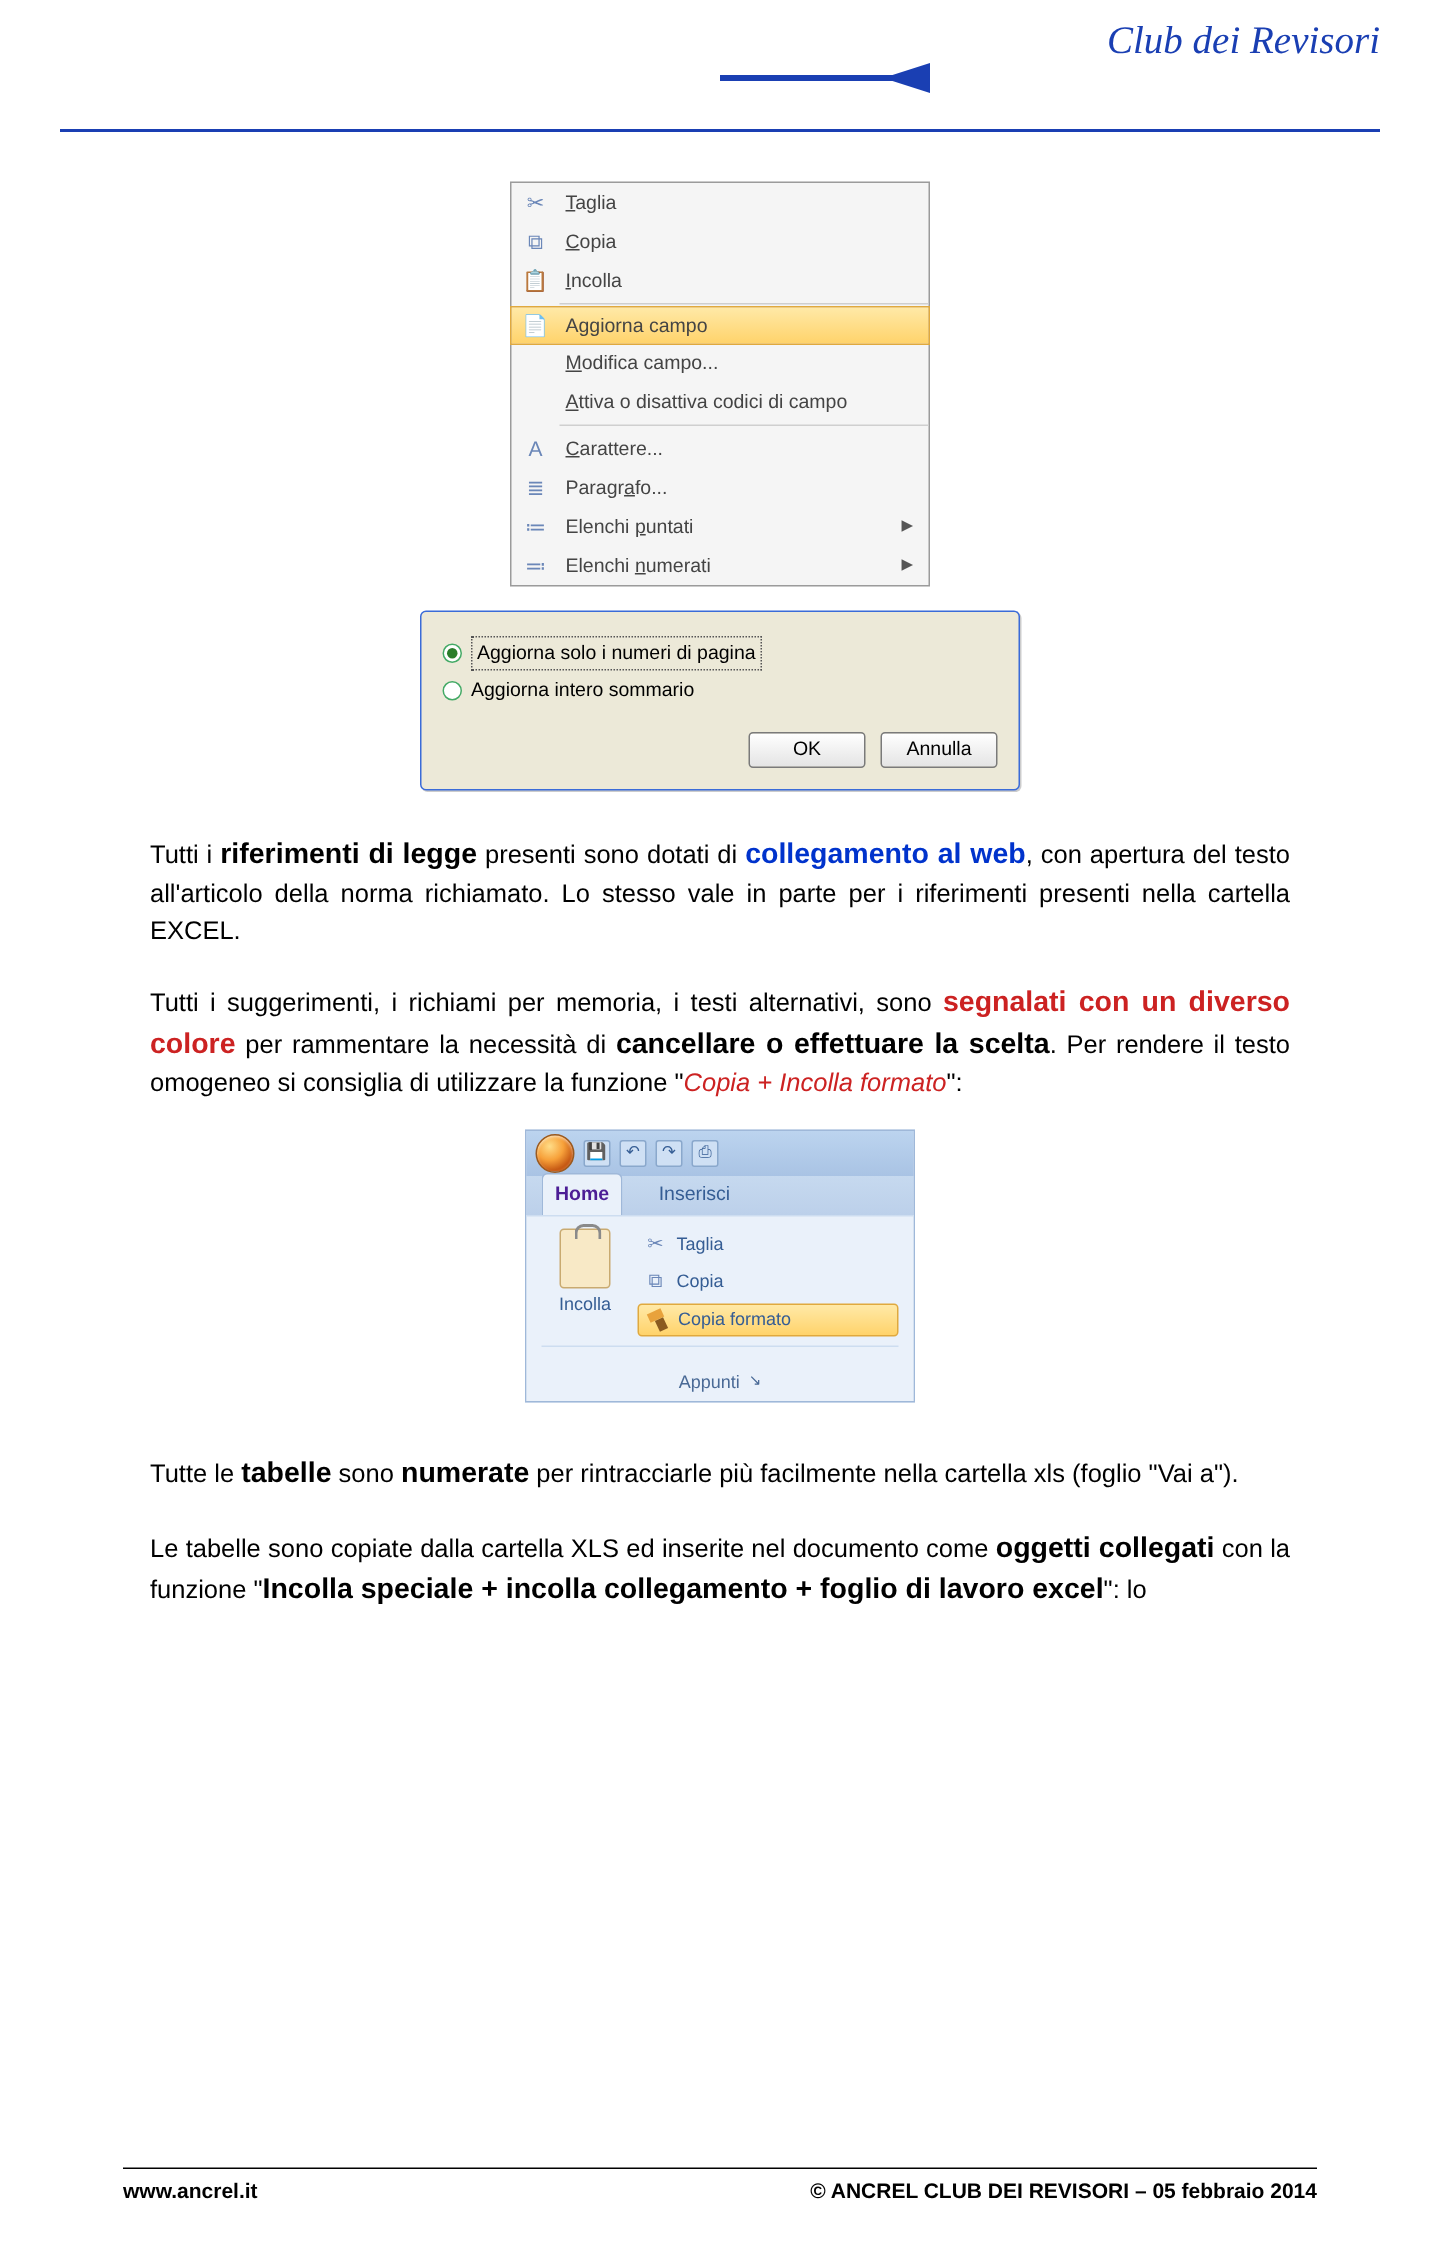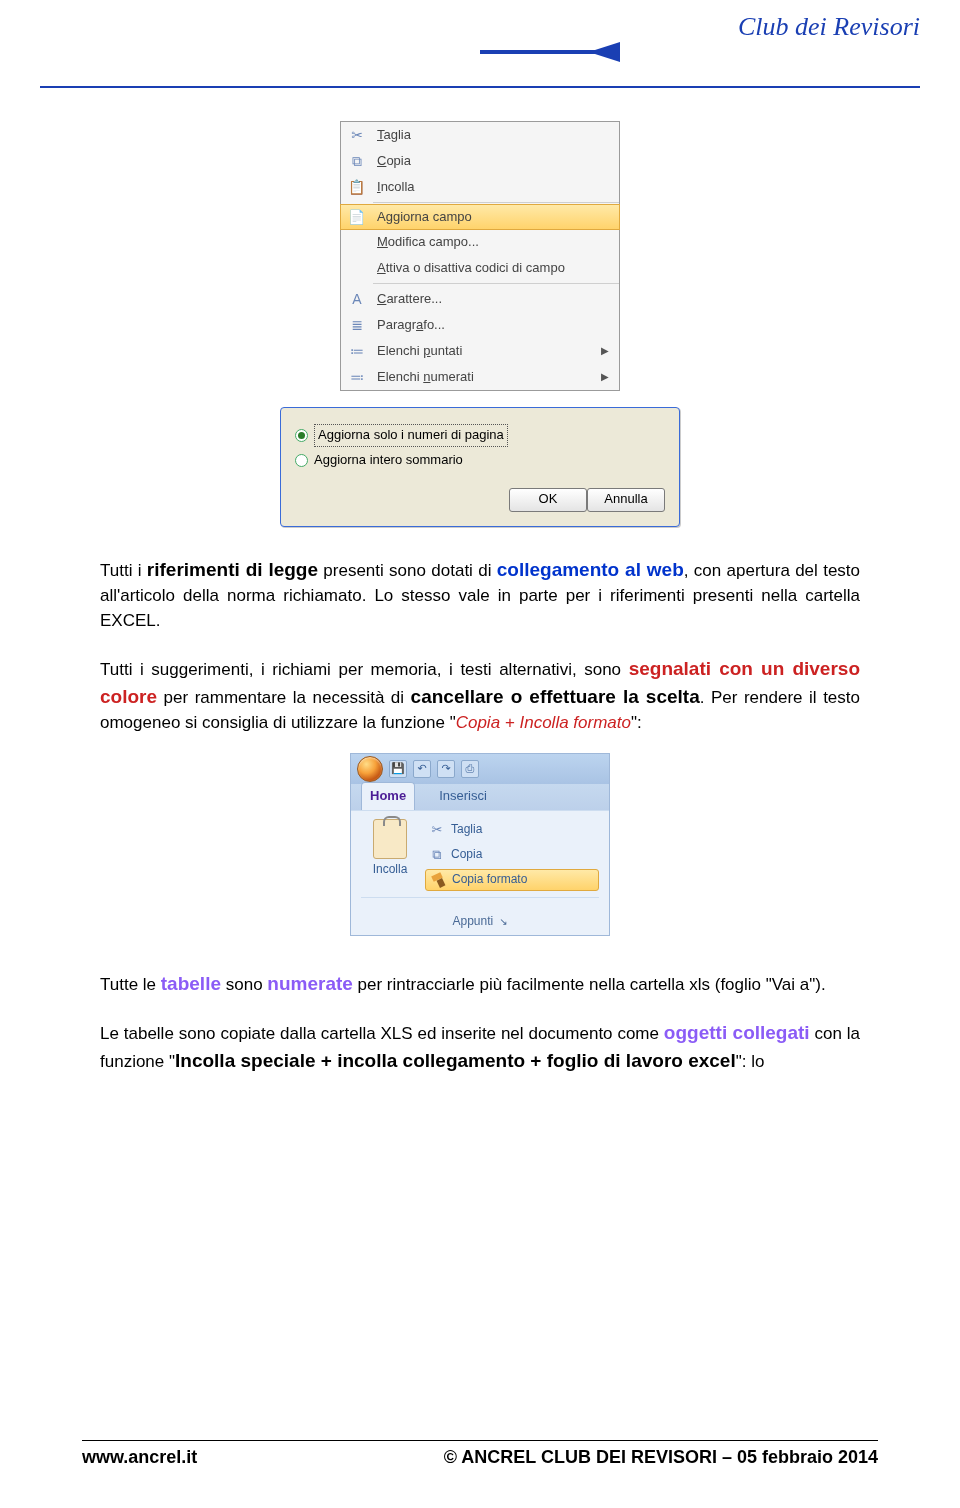--- a/index.html
+++ b/index.html
@@ -42,21 +42,21 @@
   .dlg .titlebar { height:28px; background:linear-gradient(#4b8df8,#1c4bbc); color:#fff; display:flex; align-items:center; padding:0 6px; font-weight:bold; }
   .dlg .titlebar .t { flex:1; font-size:14px; }
   .dlg .tbtn { width:22px; height:20px; margin-left:3px; border-radius:3px; display:flex; align-items:center; justify-content:center; font-size:12px; font-weight:bold; }
   .tbtn.help { background:linear-gradient(#9ec3ff,#5c8fe0); color:#fff; border:1px solid #3560b0;}
   .tbtn.close { background:linear-gradient(#f58a7a,#d4412f); color:#fff; border:1px solid #9a2b1e;}
   .dlg .body { padding:12px 14px 4px 14px; }
   .dlg .radio-row { display:flex; align-items:center; margin:4px 0; }
   .dlg .radio { width:13px; height:13px; border:1px solid #4a6; border-radius:50%; margin-right:6px; position:relative; background:#fff;}
   .dlg .radio.sel::after { content:""; position:absolute; left:2px; top:2px; width:7px; height:7px; background:#2a7d2a; border-radius:50%; }
   .dlg .radio-label.boxed { border:1px dotted #555; padding:1px 3px; }
-  .dlg .btnrow { display:flex; justify-content:flex-end; padding:10px 14px 14px 14px; }
+  .dlg .btnrow { display:flex; justify-content:flex-end; gap:10px; padding:10px 14px 14px 14px; }
   .dlg .btn { min-width:78px; height:24px; border:1px solid #7a7a7a; background:linear-gradient(#fff,#e4e4e4); border-radius:3px; font-size:13px; display:flex; align-items:center; justify-content:center;}
 
   
   .ribbon { display:inline-block; width:260px; border:1px solid #9fb8d9; background:#dbe6f4; font-family:"Segoe UI", Tahoma, sans-serif; font-size:12px; text-align:left;}
   .ribbon .qat { height:30px; background:linear-gradient(#bcd4ef,#a9c3e4); display:flex; align-items:center; padding:0 6px; gap:6px;}
   .orb { width:26px; height:26px; border-radius:50%; background:radial-gradient(circle at 35% 30%, #ffdd88, #f7a13a 40%, #c75a14 70%); border:1px solid #9a5a20; box-shadow: inset 0 1px 2px rgba(255,255,255,.6);}
   .qat .mini { width:18px; height:18px; background:#cfe0f4; border:1px solid #8aa8cc; border-radius:2px; display:flex; align-items:center; justify-content:center; font-size:11px; color:#355d94;}
   .ribbon .tabs { height:26px; display:flex; align-items:flex-end; padding:0 10px; gap:16px; background:linear-gradient(#c6d9ef,#bcd0ea);}
   .ribbon .tab { font-size:13px; color:#355d94; padding:4px 8px;}
   .ribbon .tab.active { background:#eaf1fa; border:1px solid #9fb8d9; border-bottom:none; border-radius:4px 4px 0 0; color:#4c1d95; font-weight:700;}
@@ -72,25 +72,25 @@
   .brush { width:16px; height:16px; position:relative;}
   .brush::before{content:""; position:absolute; left:2px; top:2px; width:10px; height:6px; background:#e8a23c; transform:rotate(-25deg);}
   .brush::after{content:""; position:absolute; left:8px; top:7px; width:6px; height:8px; background:#8a5a20; transform:rotate(-25deg);}
   .section-label { text-align:center; color:#4a6a96; font-size:12px; padding-top:15px; border-top:1px solid #cdddf0; margin-top:6px; display:flex; align-items:center; justify-content:center; gap:6px;}
   .dlglaunch { font-size:10px; color:#4a6a96; }
 
   .para { margin-top: 22px; text-align: justify; }
   .bold-blue { color:#000; font-weight:bold; }
   .link { color:#0033cc; font-weight:bold; }
   .red { color:#cc2222; font-weight:bold; }
-  .green-bold { color:#8b5cf6; font-weight:bold; font-size:19px; }
+  .green-bold { color:#000000; font-weight:bold; font-size:19px; }
   .red-emph { color:#cc2222; font-style:italic; }
 
   
-  .footer { position:absolute; left:82px; right:82px; bottom:40px; border-top:1px solid #000; display:flex; justify-content:space-between; font-size:18px; font-weight:bold; padding-top:6px; }
+  .footer { position:absolute; left:82px; right:82px; bottom:40px; border-top:1px solid #000; display:flex; justify-content:space-between; font-size:14px; font-weight:bold; padding-top:6px; }
 </style>
 </head>
 <body>
 
 <div class="header">
   <div class="hdr-right">Club dei Revisori</div>
   <svg class="hdr-right-arrow">
       <polygon points="0,8 115,8 140,0 140,20 115,12 0,12" fill="#1a3fb3"></polygon>
     </svg>
   <div class="rule"></div>

